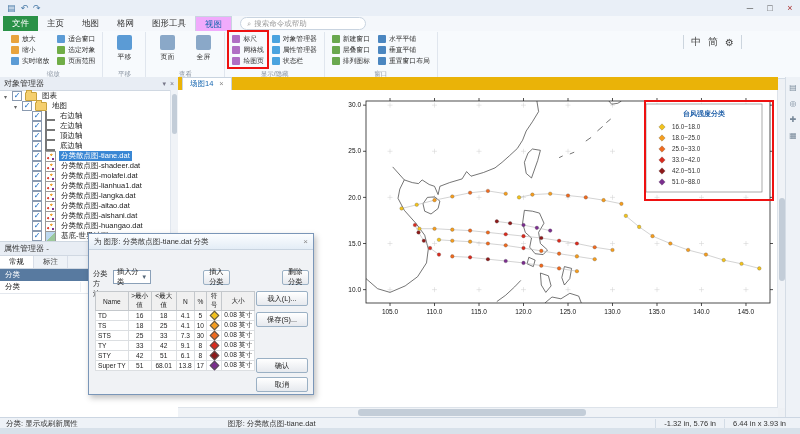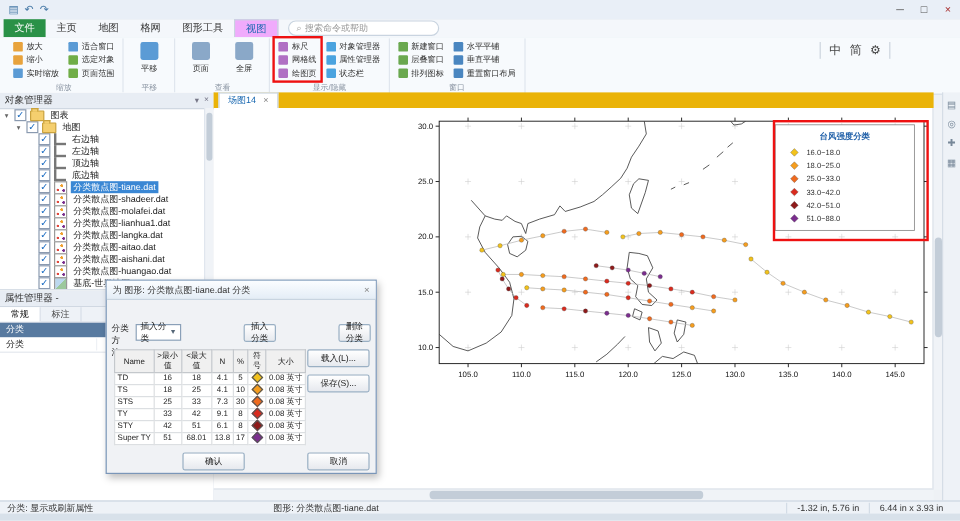--- a/index.html
+++ b/index.html
@@ -109,21 +109,21 @@
   .dd .car{font-size:6px;color:#567;}
   .dbtn{height:13px;padding:0 5px;font-size:7.2px;border:1px solid #9ab0c4;
     background:linear-gradient(#fff,#e6e9ee);border-radius:2px;display:flex;align-items:center;margin-left:48px;}
   .dlg table{position:absolute;left:6px;top:36px;width:160px;border-collapse:collapse;background:#fff;
     font-size:6.6px;}
   .dlg th{background:#f0f0f0;border:1px solid #c4c8cc;font-weight:normal;padding:0 1px;height:10px;}
   .dlg td{border:1px solid #dcdfe2;padding:0 2px;height:9px;text-align:center;white-space:nowrap;}
   .dlg td:first-child{text-align:left;}
   .sym{display:inline-block;width:5px;height:5px;transform:rotate(45deg);border:0.5px solid #555;}
   .dlg-side{position:absolute;right:5px;top:36px;display:flex;flex-direction:column;gap:6px;}
-  .dlg-okcol{position:absolute;right:5px;bottom:7px;display:flex;flex-direction:row;gap:4px;}
+  .dlg-okcol{position:absolute;right:5px;bottom:7px;display:flex;flex-direction:column;gap:4px;}
   .dlg-side .dbtn,.dlg-okcol .dbtn{width:40px;justify-content:center;}
   
   .redbox{position:absolute;border:2px solid #e11;pointer-events:none;z-index:90;}
   .redbox.legend{left:644px;top:100px;width:126px;height:97px;}
   .mapwrap{position:absolute;left:160px;top:5px;width:440px;height:236px;}
 </style>
 </head>
 <body>
 
 <div class="titlebar">

